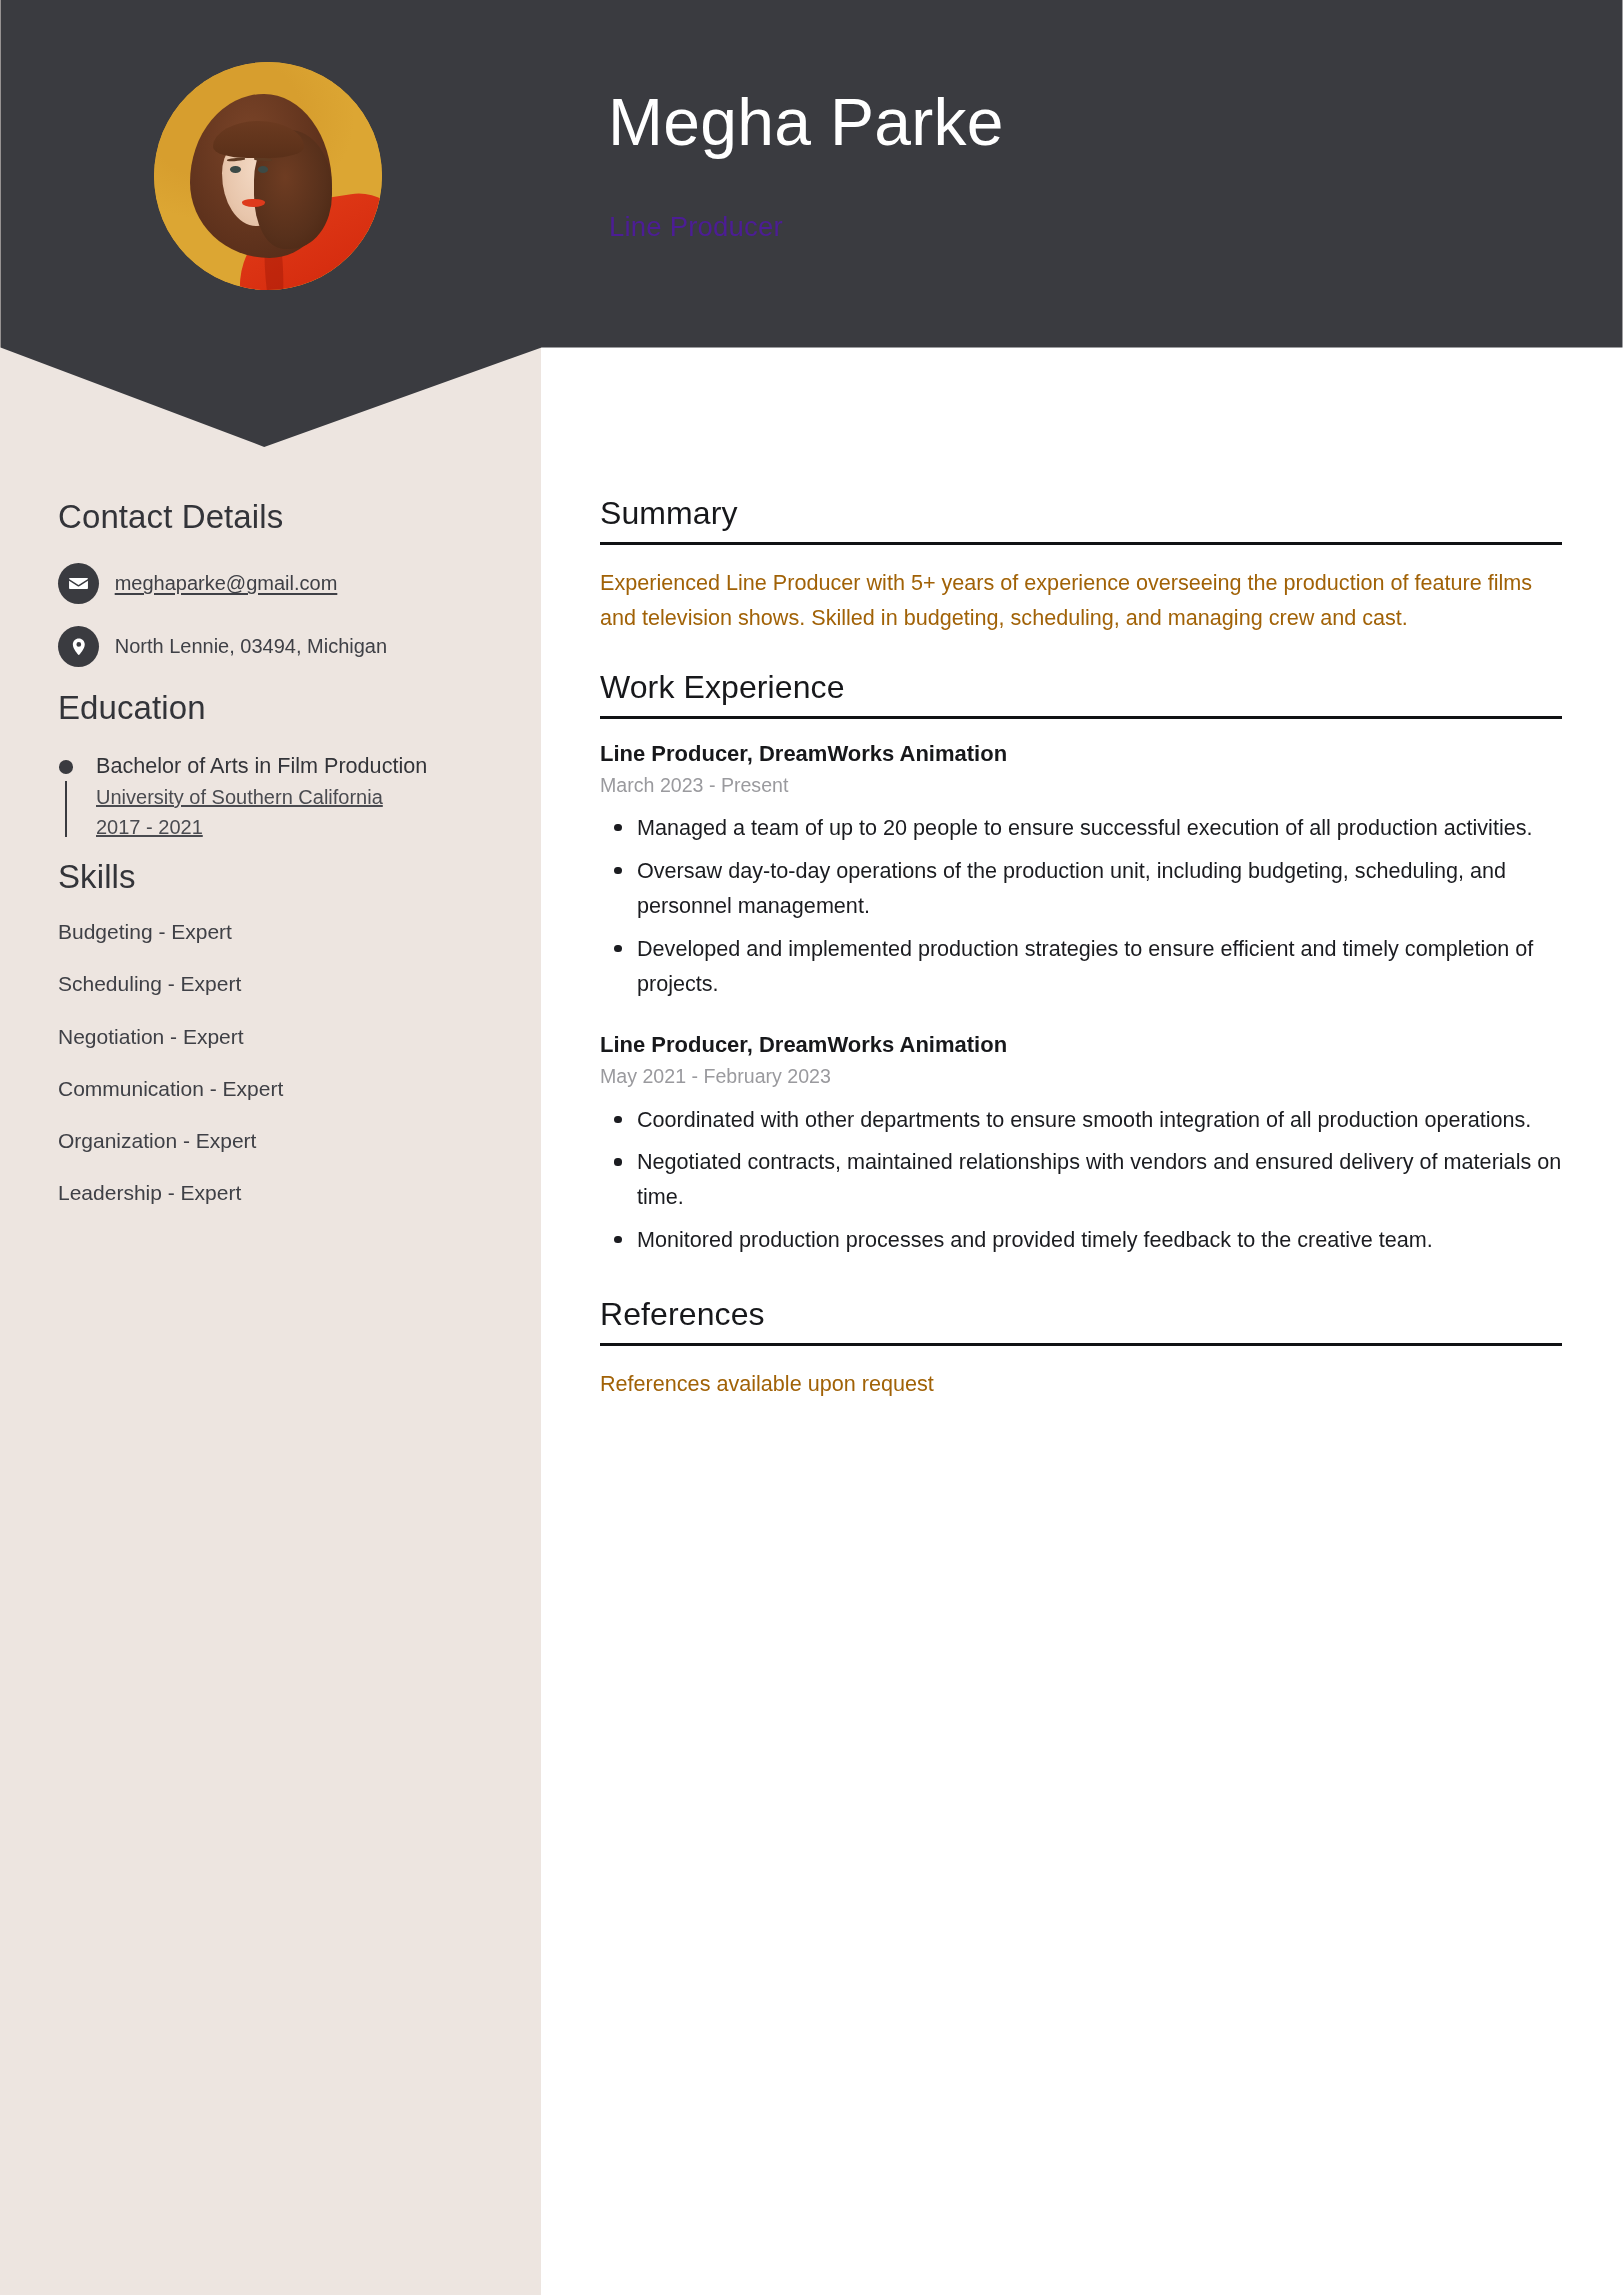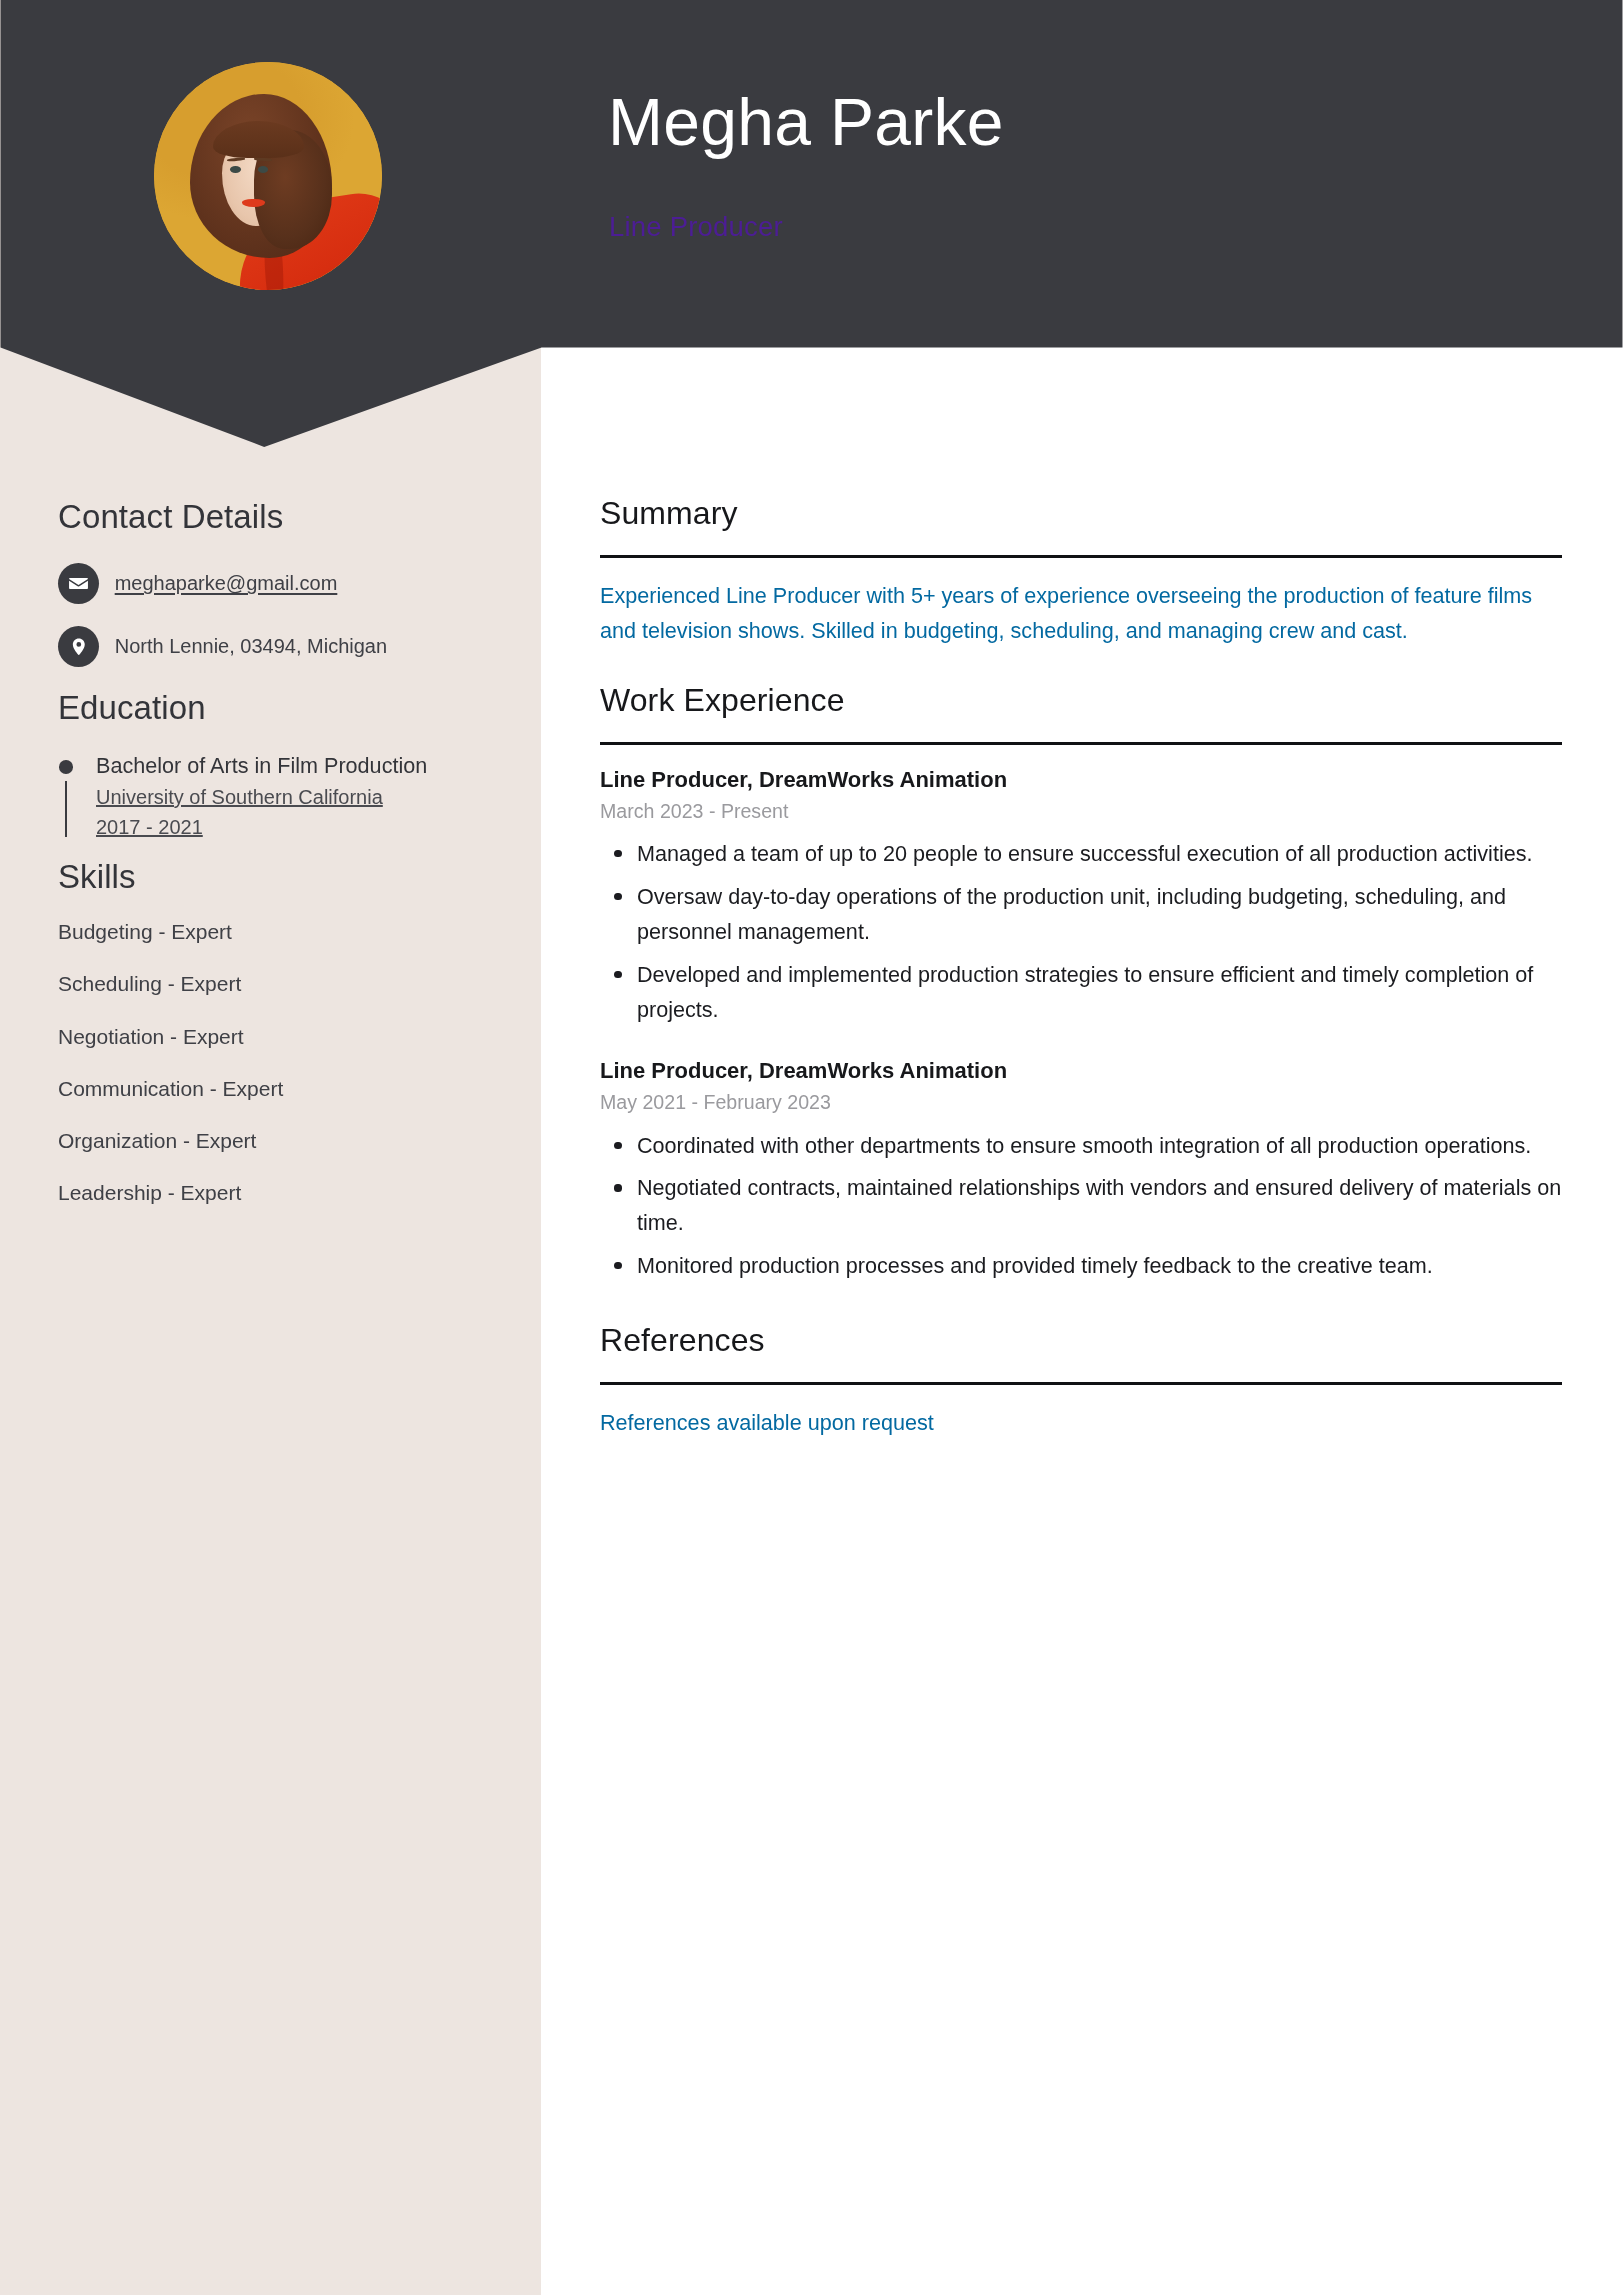--- a/index.html
+++ b/index.html
@@ -278,32 +278,32 @@
     top: 496px;
     width: 962px;
   }
   .section { margin-bottom: 34px; }
   .sec-heading {
     font-size: 32px;
     font-weight: 400;
     color: #17181B;
     letter-spacing: 0.1px;
     line-height: 1.1;
-    padding-bottom: 24px;
+    padding-bottom: 11px;
   }
   .sec-rule {
     width: 100%;
     height: 2.6px;
     background: #101114;
     margin-bottom: 21px;
   }
   .body-text {
     font-size: 21.6px;
     line-height: 1.62;
-    color: #0369a1;
+    color: #a16207;
   }
 
   
   .job { margin-bottom: 29px; }
   .job-title {
     font-size: 22px;
     font-weight: 700;
     color: #17181B;
     line-height: 1.3;
   }

